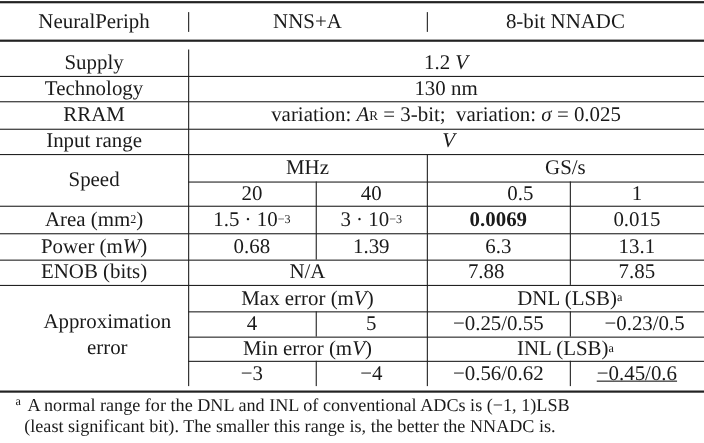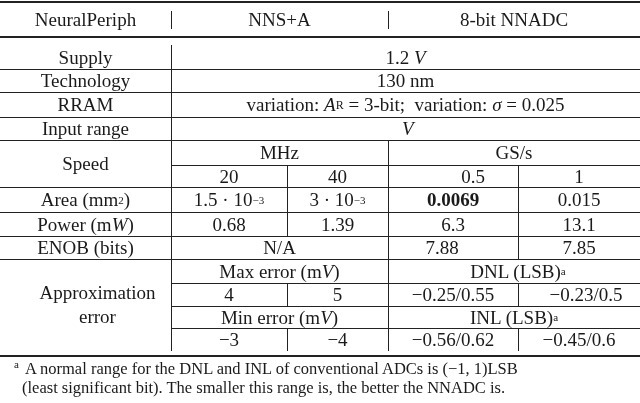--- a/index.html
+++ b/index.html
@@ -135,20 +135,20 @@
     <i>V</i>
     <span>)</span>
 </div>
 <div class="cell" style="left:388px;top:306px;width:252px;height:22px;">
   <span>INL (LSB)</span>
     <sup>a</sup>
 </div>
 <div class="cell" style="left:171px;top:328px;width:116px;height:23px;">−3</div>
 <div class="cell" style="left:287px;top:328px;width:101px;height:23px;">−4</div>
 <div class="cell" style="left:388px;top:328px;width:130px;height:23px;">−0.56/0.62</div>
-<div class="cell" style="left:518px;top:328px;width:122px;height:23px;">−0.45/0.6</div>
+<div class="cell" style="left:518px;top:328px;width:122px;height:23px;text-decoration:underline;">−0.45/0.6</div>
 
 <div class="foot" style="top:359px;">
   <sup style="margin-right:6px;">a</sup><span>A normal range for the DNL and INL of conventional ADCs is (−1, 1)LSB</span>
 </div>
 <div class="foot" style="top:378px;left:22px;">
   <span>(least significant bit). The smaller this range is, the better the NNADC is.</span>
 </div>
 
 </body></html>

